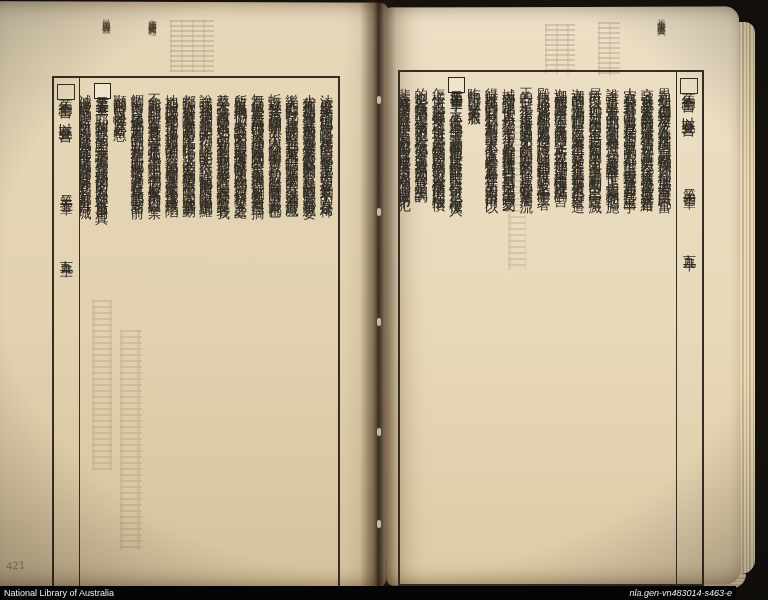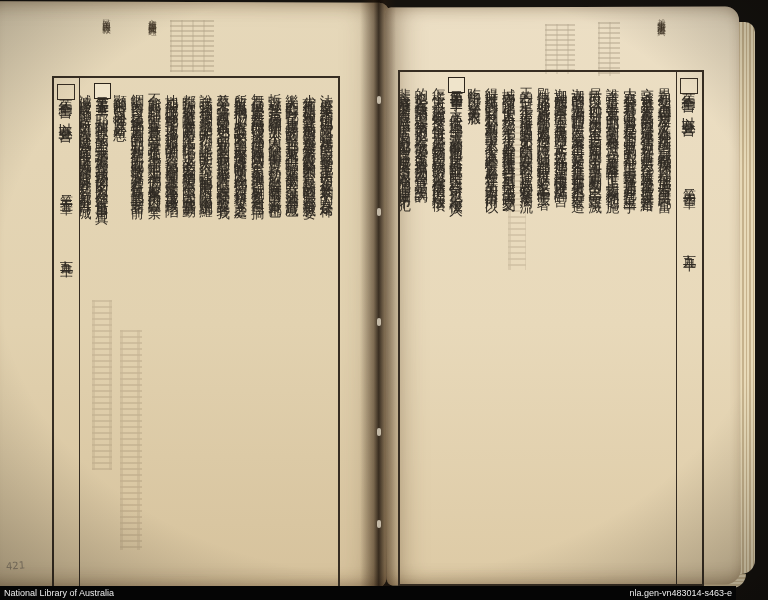--- a/index.html
+++ b/index.html
@@ -116,21 +116,21 @@
     transform:rotate(-4deg);
   }
 
   
   .footer{
     position:absolute;left:0;top:586px;width:736px;height:14px;background:#050505;
     font-family:"Liberation Sans","DejaVu Sans",sans-serif;
     color:#ececec;font-size:9px;line-height:14px;
   }
   .footer .lab-left{position:absolute;left:4px;top:0;}
-  .footer .lab-right{position:absolute;right:4px;top:0;}
+  .footer .lab-right{position:absolute;right:4px;top:0;font-style:italic;}
 
   .vignette{
     position:absolute;inset:0;pointer-events:none;
     background:radial-gradient(ellipse 620px 480px at 50% 46%,rgba(0,0,0,0) 62%,rgba(0,0,0,.38) 100%);
   }
 </style>
 </head>
 <body>
 
 <div class="scene">

